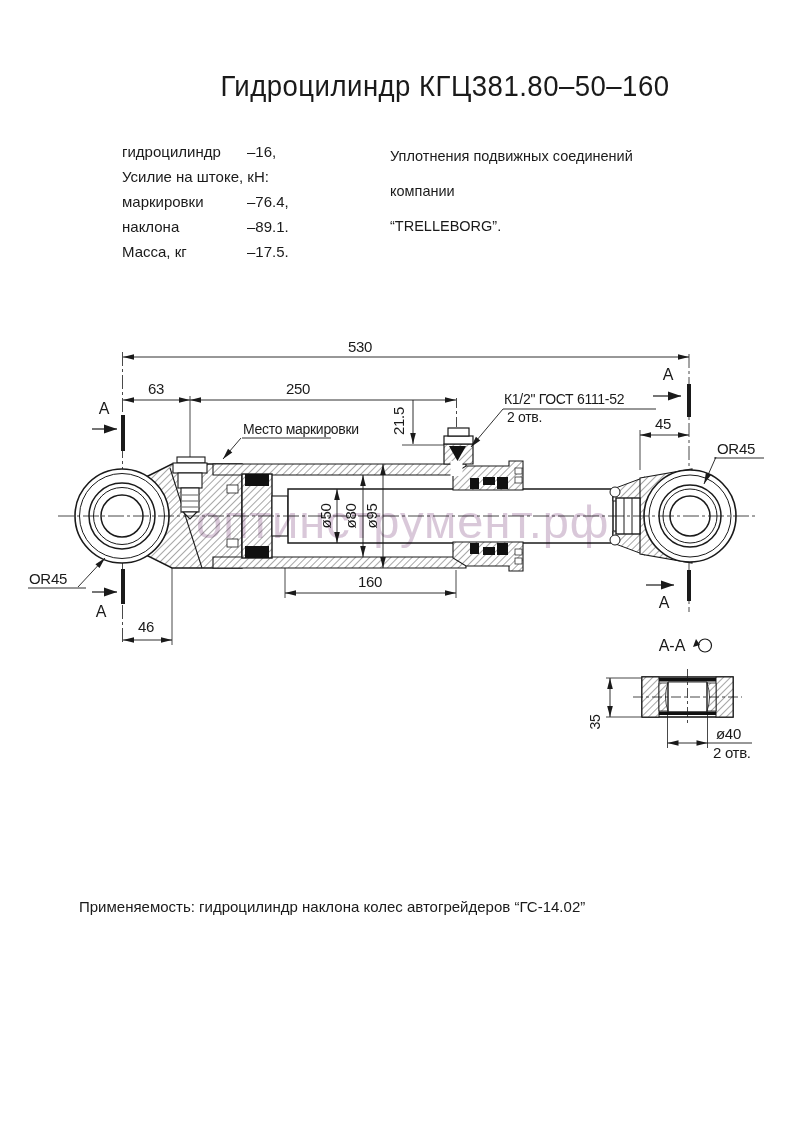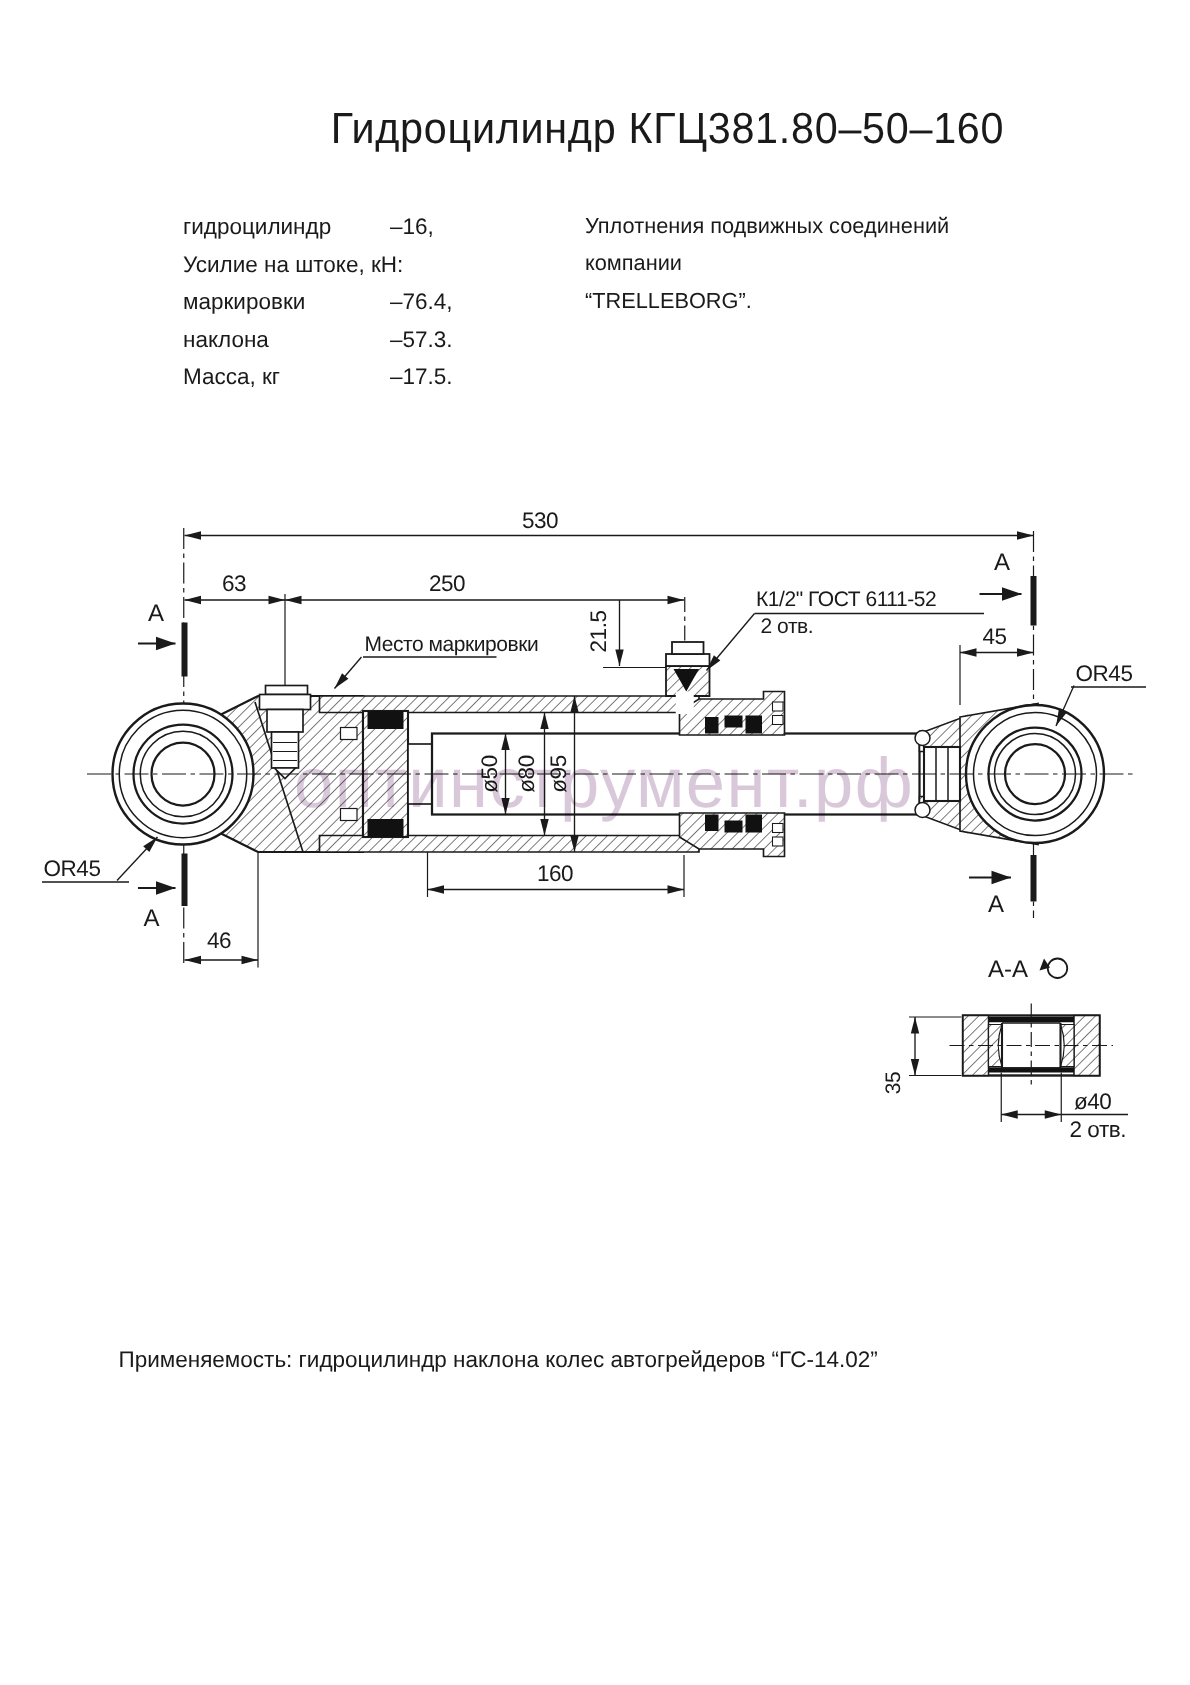--- a/index.html
+++ b/index.html
@@ -6,43 +6,43 @@
   body{
     width:793px;height:1123px;background:#ffffff;position:relative;overflow:hidden;
     font-family:"Liberation Sans",sans-serif;color:#1a1a1a;
   }
   .title{
     position:absolute;top:70px;left:120px;width:650px;text-align:center;
     font-size:29px;font-weight:500;letter-spacing:.5px;transform:scaleX(.95);
   }
   .specs{position:absolute;left:122px;top:139px;width:230px;font-size:15px}
   .srow{position:relative;height:25px;line-height:25px}
-  .sval{position:absolute;left:138px;top:0}
-  .sealnote{position:absolute;left:390px;top:139px;width:300px;font-size:14.5px;line-height:25px}
+  .sval{position:absolute;left:125px;top:0}
+  .sealnote{position:absolute;left:390px;top:139px;width:300px;font-size:14.5px;line-height:35px}
   .appnote{position:absolute;left:79px;top:898px;font-size:15px}
   .watermark{
     position:absolute;left:196px;top:494px;z-index:3;pointer-events:none;
     font-size:47px;letter-spacing:1px;color:#d3bfd3;opacity:.85;mix-blend-mode:multiply;
   }
   svg.draw{position:absolute;left:0;top:0;z-index:2}
   svg text{font-family:"Liberation Sans",sans-serif;fill:#1a1a1a}
   .dim{font-size:15px;letter-spacing:-.3px}
   .dimS{font-size:14px;letter-spacing:-.3px}
   .sec{font-size:16px;font-weight:500}
 </style>
 </head>
 <body>
 
 <div class="title">Гидроцилиндр КГЦ381.80–50–160</div>
 
 <div class="specs">
   <div class="srow"><span>гидроцилиндр</span><span class="sval">–16,</span></div>
   <div class="srow"><span>Усилие на штоке, кН:</span><span class="sval"></span></div>
   <div class="srow"><span>маркировки</span><span class="sval">–76.4,</span></div>
-  <div class="srow"><span>наклона</span><span class="sval">–57.3.</span></div>
+  <div class="srow"><span>наклона</span><span class="sval">–89.1.</span></div>
   <div class="srow"><span>Масса, кг</span><span class="sval">–17.5.</span></div>
 </div>
 
 <div class="sealnote">
   <div>Уплотнения подвижных соединений компании</div>
   <div>“TRELLEBORG”.</div>
 </div>
 
 <div class="watermark">оптинструмент.рф</div>
 

